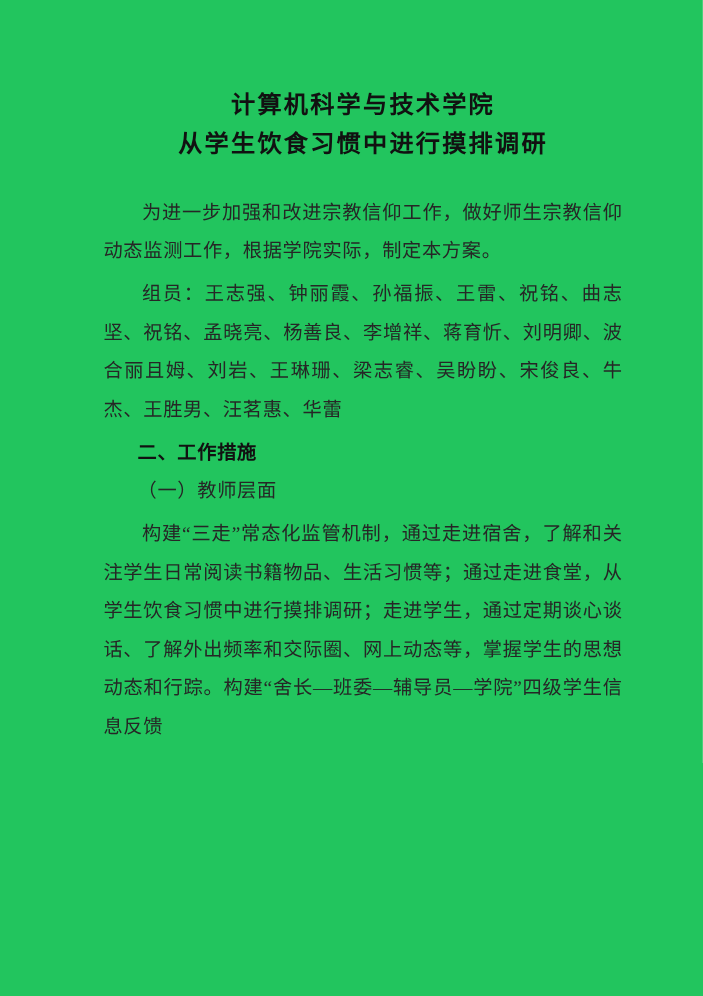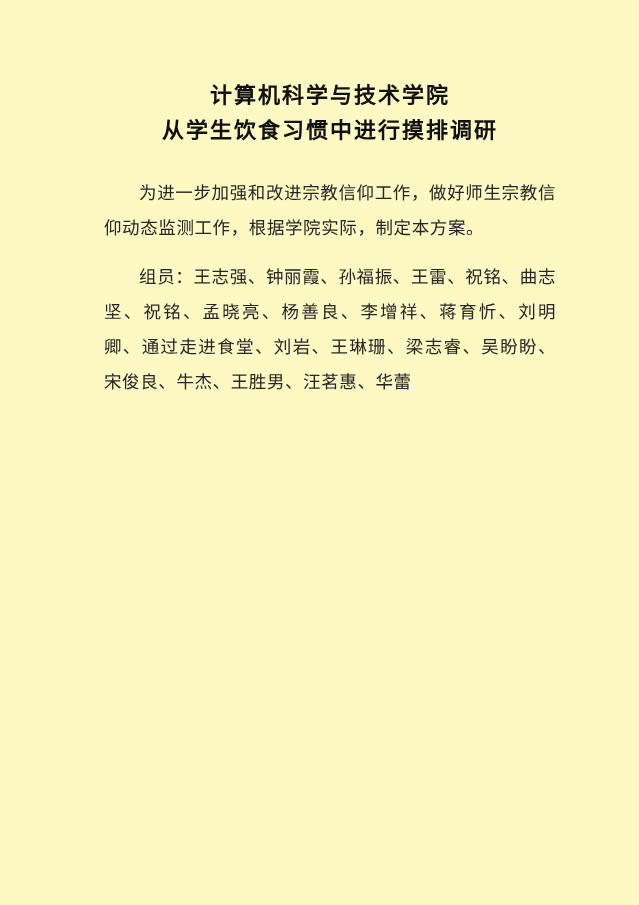--- a/index.html
+++ b/index.html
@@ -5,40 +5,40 @@
   html, body {
     margin: 0;
     padding: 0;
     background: #ffffff;
   }
   .page {
     position: relative;
     width: 639px;
     height: 905px;
     box-sizing: border-box;
-    background: #fef9c3;
+    background: #22c55e;
     padding: 78px 69px 15px 90px;
     overflow: hidden;
     color: #222222;
     font-family: "Liberation Serif", "DejaVu Serif", serif;
   }
   .doc-title {
     text-align: center;
     font-size: 22px;
     font-weight: bold;
     line-height: 35px;
     letter-spacing: 2px;
     color: #111111;
     margin: 0 0 28px 0;
   }
   .doc-title .title-line {
     white-space: nowrap;
   }
   .para {
-    margin: 14px;
+    margin: 4px;
     font-size: 17.5px;
     line-height: 35px;
     letter-spacing: 0.6px;
     text-align: justify;
     text-justify: inter-character;
     text-indent: 2em;
     color: #262626;
   }
   .heading1 {
     margin: 0;
@@ -66,20 +66,23 @@
 
   <div class="doc-title">
     <div class="title-line">计算机科学与技术学院</div>
     <div class="title-line">从学生饮食习惯中进行摸排调研</div>
   </div>
 
   <p class="para">为进一步加强和改进宗教信仰工作，做好师生宗教信仰动态监测工作，根据学院实际，制定本方案。</p>
 
 
 
-  <p class="para">组员：王志强、钟丽霞、孙福振、王雷、祝铭、曲志坚、祝铭、孟晓亮、杨善良、李增祥、蒋育忻、刘明卿、通过走进食堂、刘岩、王琳珊、梁志睿、吴盼盼、宋俊良、牛杰、王胜男、汪茗惠、华蕾</p>
+  <p class="para">组员：王志强、钟丽霞、孙福振、王雷、祝铭、曲志坚、祝铭、孟晓亮、杨善良、李增祥、蒋育忻、刘明卿、波合丽且姆、刘岩、王琳珊、梁志睿、吴盼盼、宋俊良、牛杰、王胜男、汪茗惠、华蕾</p>
+
+  <p class="heading1">二、工作措施</p>
+
+  <p class="heading2">（一）教师层面</p>
 
 
 
-
-
+  <p class="para">构建“三走”常态化监管机制，通过走进宿舍，了解和关注学生日常阅读书籍物品、生活习惯等；通过走进食堂，从学生饮食习惯中进行摸排调研；走进学生，通过定期谈心谈话、了解外出频率和交际圈、网上动态等，掌握学生的思想动态和行踪。构建“舍长—班委—辅导员—学院”四级学生信息反馈</p>
 
 </div>
 
 </body></html>

